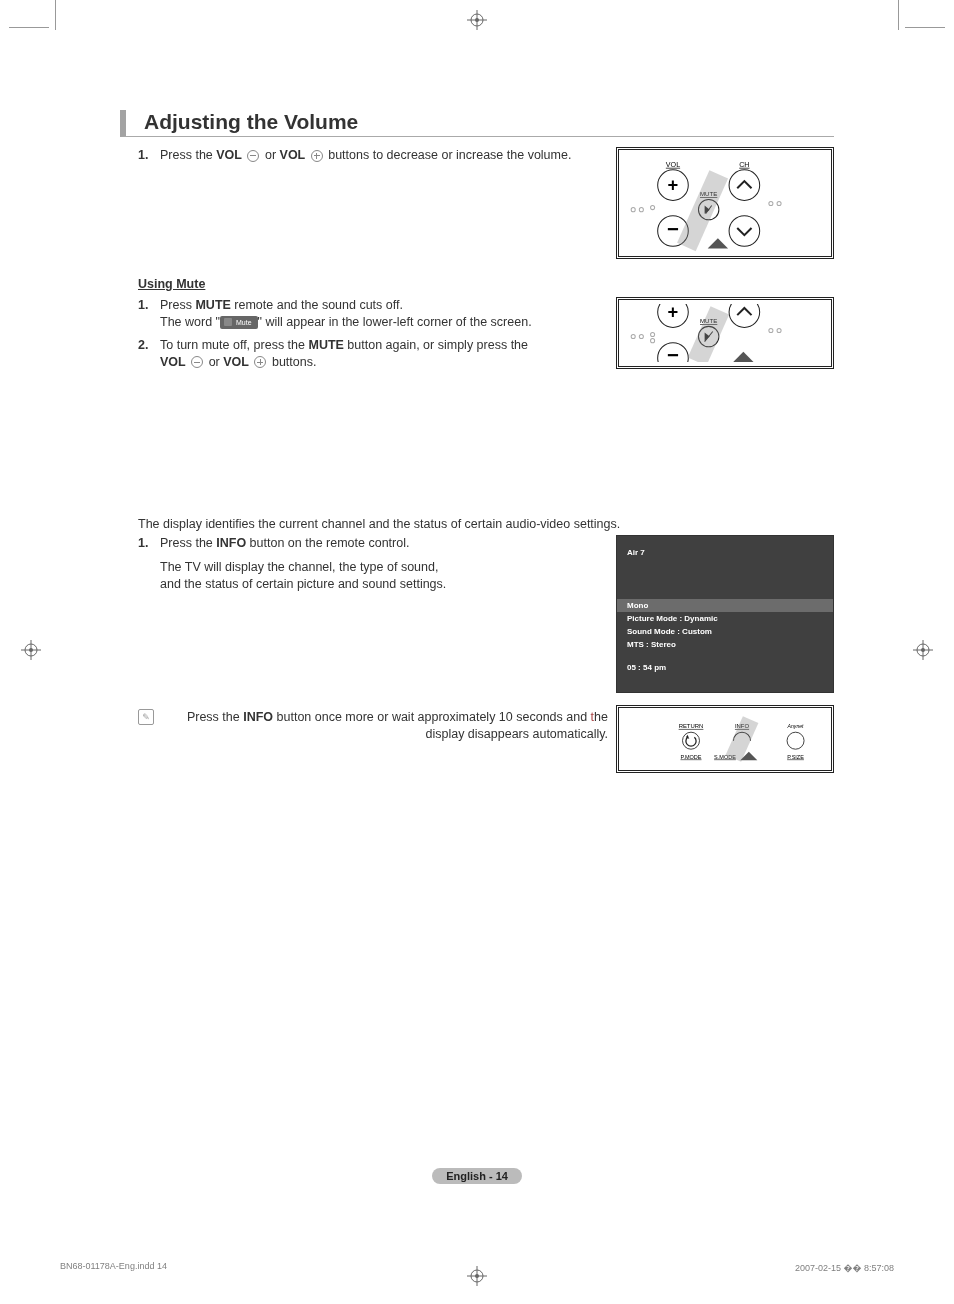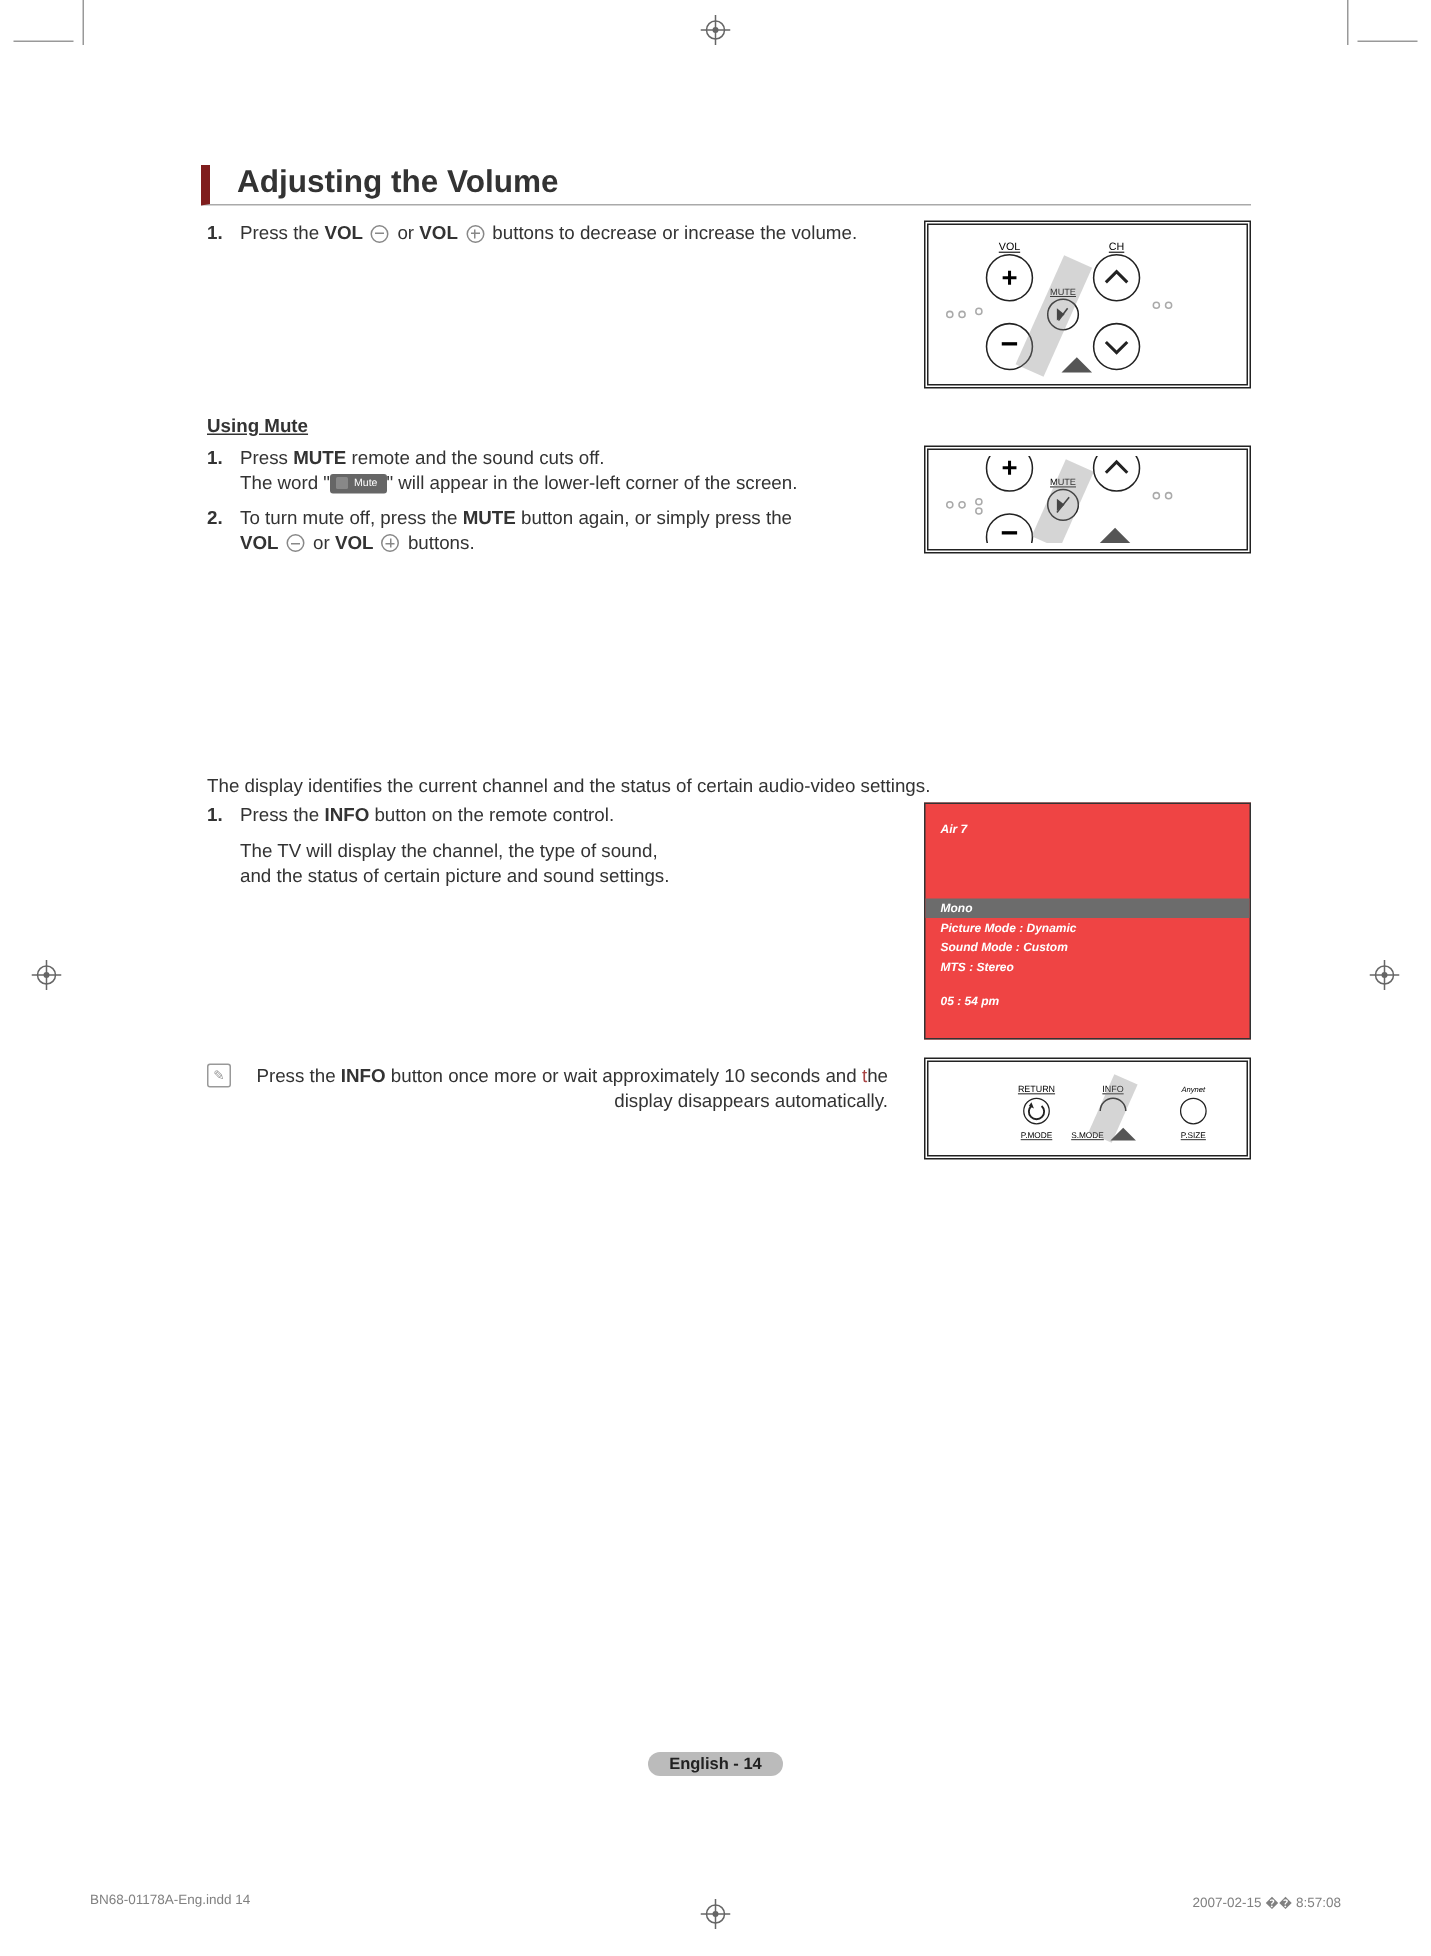--- a/index.html
+++ b/index.html
@@ -32,42 +32,41 @@
     position: absolute;
     width: 20px; height: 20px;
   }
   .reg-mark svg { width: 100%; height: 100%; }
   .content {
     position: absolute;
     top: 110px; left: 120px; right: 120px;
     bottom: 70px;
   }
   .section-title-block {
-    border-left: 6px solid #7f1d1d;
+    border-left: 6px solid #a3a3a3;
     border-bottom: 1px solid #aaa;
     padding: 0 0 2px 18px;
     margin-bottom: 10px;
     position: relative;
-    margin-left: 14px;
   }
   .section-title-block::before {
     content: "";
     position: absolute;
     left: 0px; top: 0; bottom: 0;
     width: 2px;
     background: #fff;
   }
   .section-title {
     font-size: 21px;
     font-weight: bold;
     color: #333;
   }
   .row {
     display: flex;
-    gap: 24px;
+    gap: 8px;
   }
   .left-col {
     flex: 1;
     font-size: 12.5px;
     line-height: 1.35;
   }
   .right-col {
     width: 218px;
     flex-shrink: 0;
   }
@@ -145,29 +144,28 @@
   }
   .mute-tag::before {
     content: "";
     position: absolute;
     left: 4px; top: 2px;
     width: 8px; height: 8px;
     background: #888;
     border-radius: 1px;
   }
   .osd-panel {
-    background: #ef4444;
+    background: #404040;
     color: #fff;
     font-size: 8px;
     padding: 10px 0 9px 0;
     width: 218px;
     height: 158px;
     border: 1px solid #333;
     box-sizing: border-box;
-    font-style: italic;
   }
   .osd-line {
     padding: 2px 10px;
   }
   .osd-highlight {
     background: #6c6c6c;
     padding: 2px 10px;
   }
   .osd-spacer {
     height: 40px;

